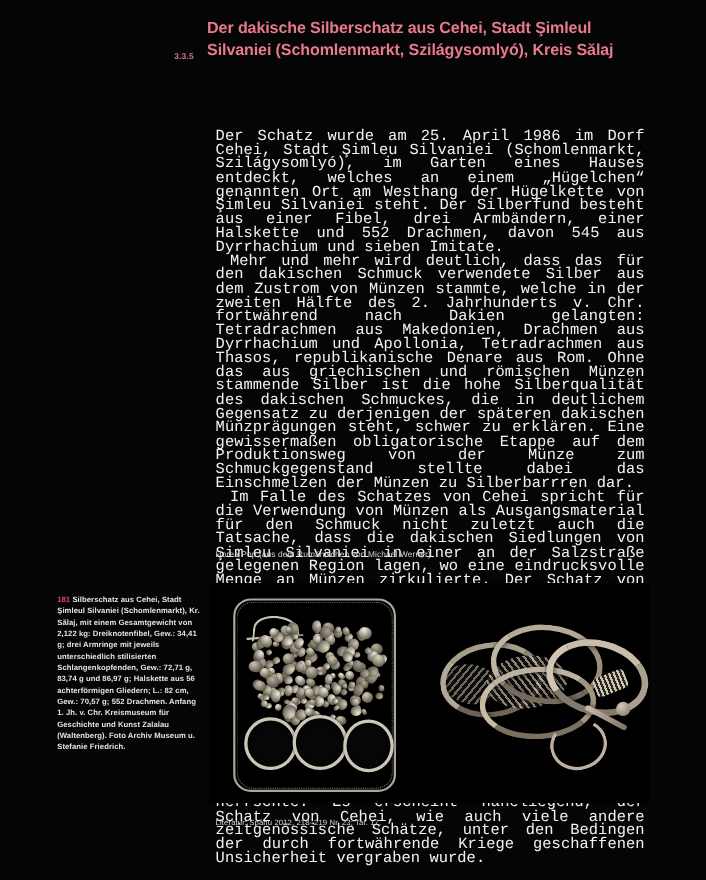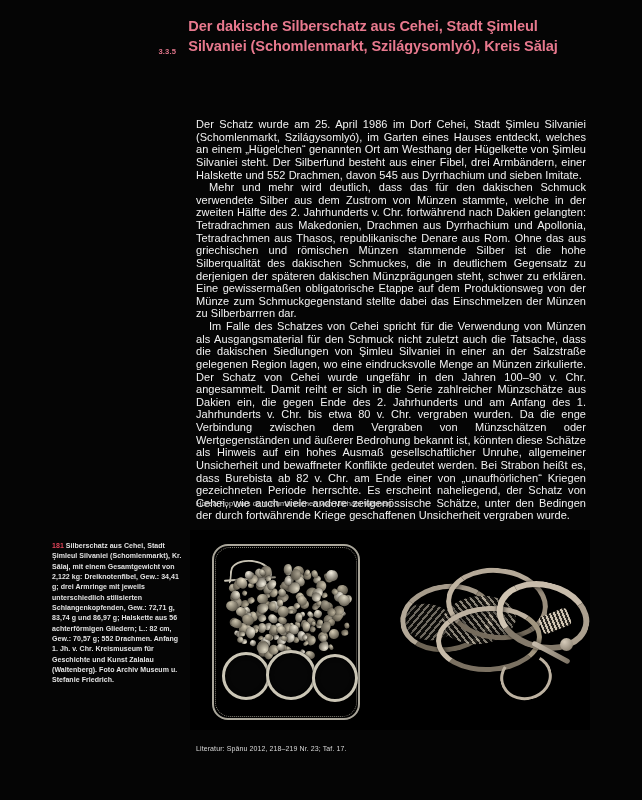--- a/index.html
+++ b/index.html
@@ -51,25 +51,26 @@
     color: #e8798e;
     letter-spacing: -0.1px;
   }
 
   
   .body-col {
     position: absolute;
     left: 196px;
     top: 118px;
     width: 390px;
-    font-size: 11px;
+    font-size: 14px;
     line-height: 12.62px;
     text-align: justify;
     color: #f2f2f2;
     letter-spacing: 0.05px;
+    font-family: Liberation Mono, monospace;
   }
   .body-col p {
     margin: 0;
   }
   .body-col p.indent {
     text-indent: 13px;
   }
 
   .author-line {
     position: absolute;

